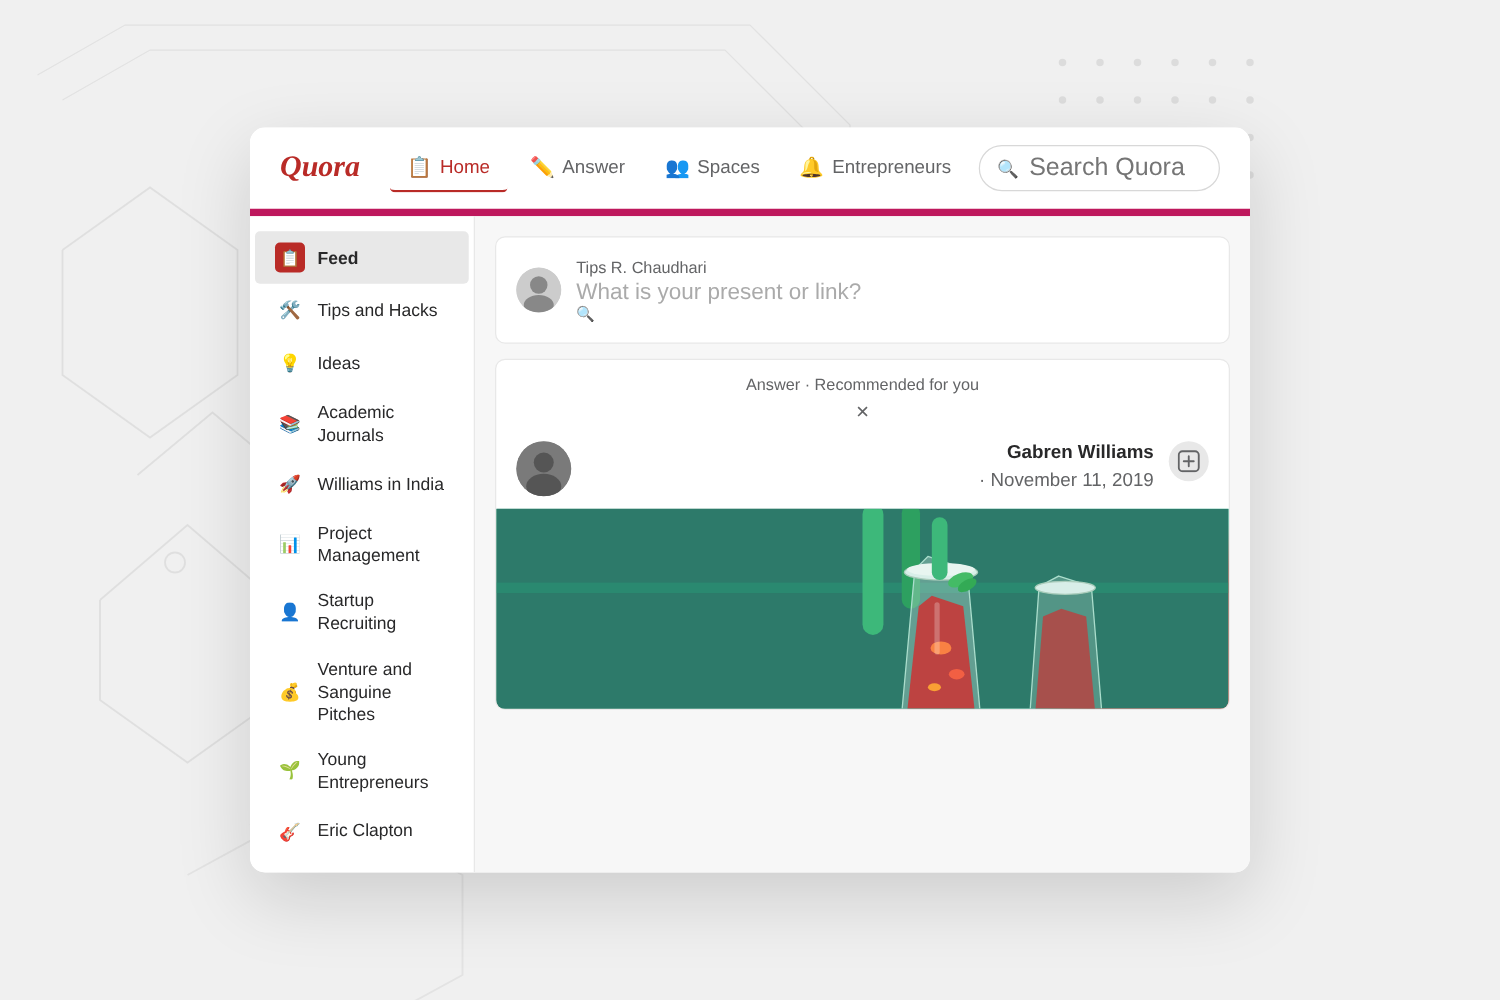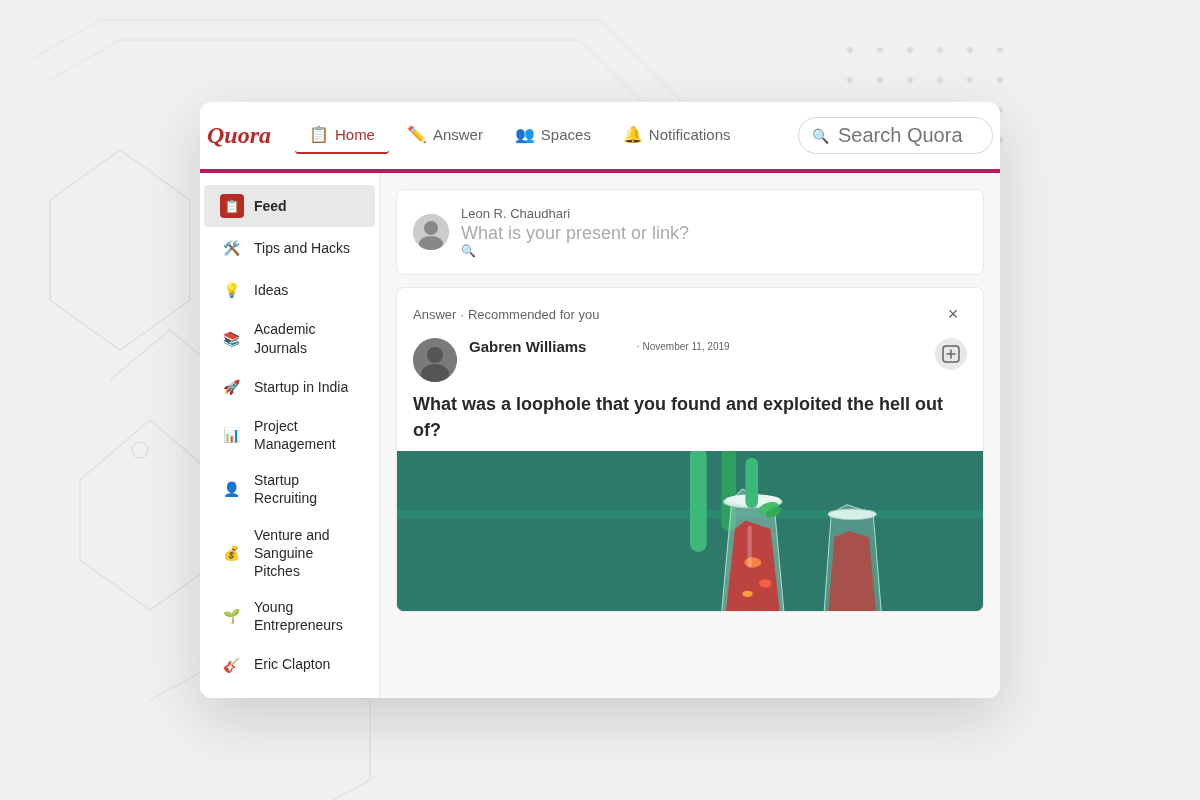--- a/index.html
+++ b/index.html
@@ -35,23 +35,23 @@
       box-shadow: 0 20px 60px rgba(0,0,0,0.15);
       overflow: hidden;
       position: relative;
       z-index: 10;
     }
 
     
     .top-nav {
       display: flex;
       align-items: center;
-      padding: 0 7px;
+      padding: 0 24px;
       height: 71px;
-      border-bottom: 4px solid #be185d;
+      border-bottom: 6px solid #be185d;
       background: #fff;
       gap: 8px;
     }
     .quora-logo {
       font-size: 24px;
       font-weight: 700;
       color: #b92b27;
       font-style: italic;
       margin-right: 16px;
       font-family: Georgia, serif;
@@ -197,20 +197,21 @@
       background: #fff;
       border: 1px solid #e8e8e8;
       border-radius: 8px;
       overflow: hidden;
     }
     .answer-card-header {
       display: flex;
       align-items: center;
       justify-content: space-between;
       padding: 12px 16px 0;
+      flex-direction: column;
     }
     .answer-label {
       font-size: 13px;
       color: #636466;
     }
     .close-btn {
       width: 28px;
       height: 28px;
       display: flex;
       align-items: center;
@@ -242,21 +243,21 @@
     }
     .author-info {
       flex: 1;
     }
     .author-name {
       font-size: 15px;
       font-weight: 600;
       color: #282829;
     }
     .author-date {
-      font-size: 10px;
+      font-size: 15px;
       color: #636466;
       margin-left: 44px;
     }
     .author-location {
       font-size: 13px;
       color: #636466;
     }
     .follow-btn {
       width: 32px;
       height: 32px;
@@ -372,21 +373,21 @@
         <span>Answer</span>
       </div>
 
       <div class="nav-tab">
         <span class="nav-tab-icon">👥</span>
         <span>Spaces</span>
       </div>
 
       <div class="nav-tab">
         <span class="nav-tab-icon">🔔</span>
-        <span>Notifications</span>
+        <span>Entrepreneurs</span>
       </div>
     </div>
 
     <div class="search-box">
       <span style="color:#999;font-size:14px;">🔍</span>
       <input type="text" placeholder="Search Quora" style="">
     </div>
   </div>
 
   <div class="content-area">
@@ -408,21 +409,21 @@
         <span class="sidebar-label">Ideas</span>
       </div>
 
       <div class="sidebar-item">
         <div class="sidebar-icon">📚</div>
         <span class="sidebar-label">Academic Journals</span>
       </div>
 
       <div class="sidebar-item">
         <div class="sidebar-icon">🚀</div>
-        <span class="sidebar-label">Startup in India</span>
+        <span class="sidebar-label">Williams in India</span>
       </div>
 
       <div class="sidebar-item">
         <div class="sidebar-icon">📊</div>
         <span class="sidebar-label">Project Management</span>
       </div>
 
       <div class="sidebar-item">
         <div class="sidebar-icon">👤</div>
         <span class="sidebar-label">Startup Recruiting</span>
@@ -449,21 +450,21 @@
 
       <div class="ask-box">
         <div class="avatar-small">
           <svg width="36" height="36" viewBox="0 0 36 36">
             <circle cx="18" cy="18" r="18" fill="#ccc"></circle>
             <circle cx="18" cy="14" r="7" fill="#888"></circle>
             <ellipse cx="18" cy="30" rx="12" ry="8" fill="#888"></ellipse>
           </svg>
         </div>
         <div style="flex:1;">
-          <div class="ask-user-name">Leon R. Chaudhari</div>
+          <div class="ask-user-name">Tips R. Chaudhari</div>
           <div class="ask-placeholder">What is your present or link?</div>
           <div class="ask-search-icon">🔍</div>
         </div>
       </div>
 
       <div class="answer-card">
 
         <div class="answer-card-header">
           <span class="answer-label">Answer · Recommended for you</span>
           <div class="close-btn">×</div>
@@ -471,34 +472,33 @@
 
         <div class="author-row">
           <div class="avatar-medium">
             <svg width="44" height="44" viewBox="0 0 44 44">
               <circle cx="22" cy="22" r="22" fill="#7a7a7a"></circle>
               <circle cx="22" cy="17" r="8" fill="#555"></circle>
               <ellipse cx="22" cy="36" rx="14" ry="10" fill="#555"></ellipse>
             </svg>
           </div>
           <div class="author-info">
-            <div style="display:flex; gap:6px; align-items:center;">
+            <div style="display:flex; gap:6px; align-items:flex-end;flex-direction:column;">
               <span class="author-name">Gabren Williams</span>
               <span class="author-date">· November 11, 2019</span>
             </div>
           </div>
           <div class="follow-btn">
             <svg width="18" height="18" viewBox="0 0 18 18" fill="none">
               <rect x="1" y="1" width="16" height="16" rx="3" stroke="#636466" stroke-width="1.5"></rect>
               <path d="M5 9h8M9 5v8" stroke="#636466" stroke-width="1.5" stroke-linecap="round"></path>
             </svg>
           </div>
         </div>
 
-        <div class="question-title">What was a loophole that you found and exploited the hell out of?</div>
 
 
         <div class="answer-image">
 
           <svg width="100%" height="160" viewBox="0 0 560 160" preserveAspectRatio="xMidYMid slice" xmlns="http://www.w3.org/2000/svg">
 
             <rect width="560" height="160" fill="#2d7a6a"></rect>
 
             <rect x="0" y="60" width="560" height="8" fill="#25a07a" opacity="0.4"></rect>
 

